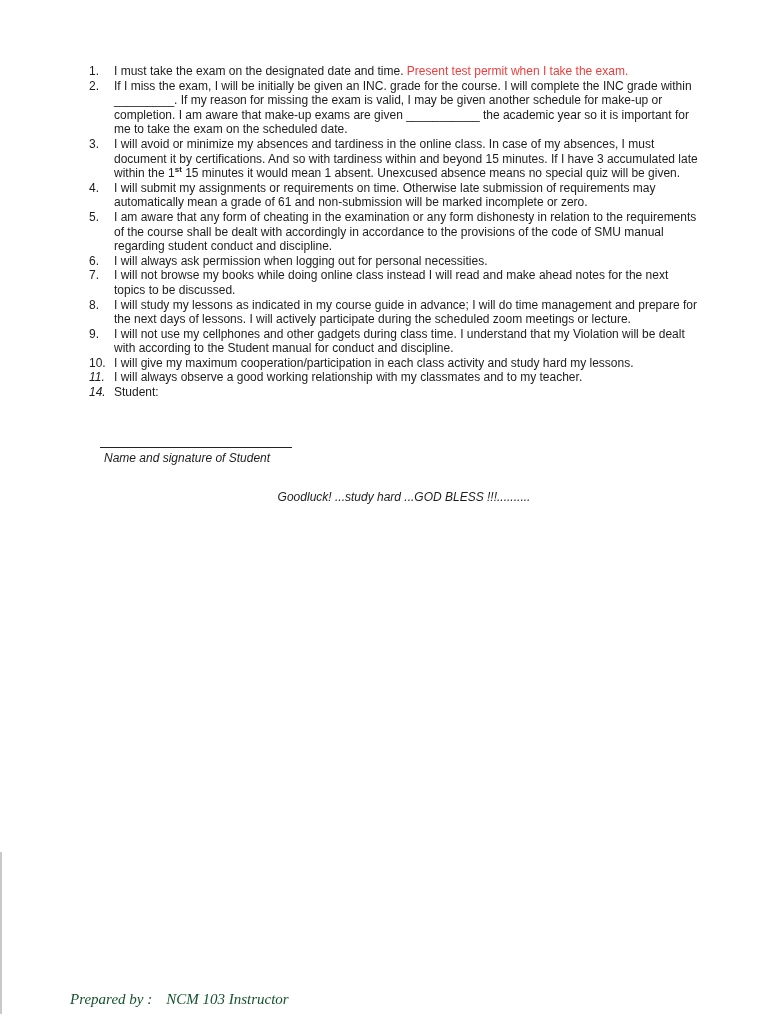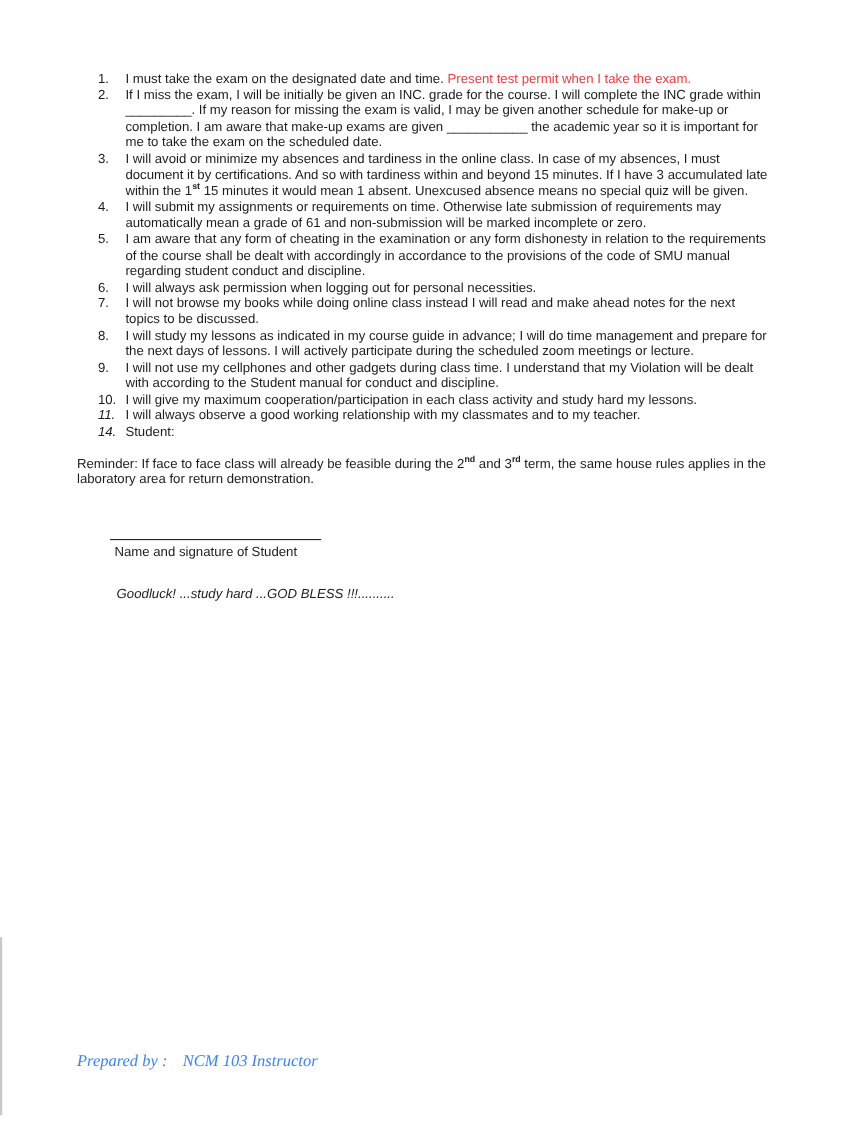--- a/index.html
+++ b/index.html
@@ -17,26 +17,26 @@
   .rule { display:flex; font-size:12px; line-height:14.6px; }
   .rule-num { flex:0 0 25px; margin-left:19px; }
   .rule-num.italic { font-style:italic; }
   .rule-text { flex:1; }
   sup.sup { font-weight:bold; font-size:8px; vertical-align:super; line-height:0;text-align:right; }
   .red { color:var(--alert-red, #f03c3c); }
   .reminder { font-size:12px; line-height:14.6px; margin-top:14px; }
   .sig-row { display:flex; margin-top:36px; padding-left:30px; gap:84px; }
   .sig-line { width:192px; height:12px; border-bottom:1.4px solid #222; }
   .sig-line.wide { width:202px; }
-  .sig-label { font-size:12px; margin-top:3px; padding-left:4px; }
-  .goodluck { font-style:italic; font-size:12px; margin-top:25px; padding-left:36px; }
+  .sig-label { font-style:italic; font-size:12px; margin-top:3px; padding-left:4px; }
+  .goodluck { font-style:italic; font-size:12px; margin-top:25px; padding-left:36px;text-align:center; }
   .footer {
-    position:absolute; left:70px; top:957px;
+    position:absolute; left:70px; top:991px;
     font-family:"Liberation Serif", serif;
-    font-style:italic; font-size:15px; color:#3b82f6;
+    font-style:italic; font-size:15px; color:#14532d;
   }
   .footer .footer-name { margin-left:14px; }
   .edge-line { position:absolute; left:0; top:852px; width:2px; height:162px; background:#c9c9c9; }
 </style>
 </head>
 <body>
 
 <div class="page">
 
 
@@ -84,21 +84,20 @@
       <div class="rule">
         <span class="rule-num italic">11.</span>
         <span class="rule-text"><span>I will always observe a good working relationship with my classmates and to my teacher.</span></span>
       </div>
       <div class="rule">
         <span class="rule-num italic">14.</span>
         <span class="rule-text"><span>Student:</span></span>
       </div>
     </div>
 
-  <p class="reminder"><span id="reminder-text"><span>Reminder: If face to face class will already be feasible during the 2</span><sup class="sup">nd</sup><span> and 3</span><sup class="sup">rd</sup><span> term, the same house rules applies in the laboratory area for return demonstration.</span></span></p>
 
   <div class="sig-row">
     <div class="sig-block">
       <div class="sig-line"></div>
       <div class="sig-label">Name and signature of Student</div>
     </div>
   </div>
 
   <p class="goodluck">Goodluck! ...study hard ...GOD BLESS  !!!..........</p>
 

